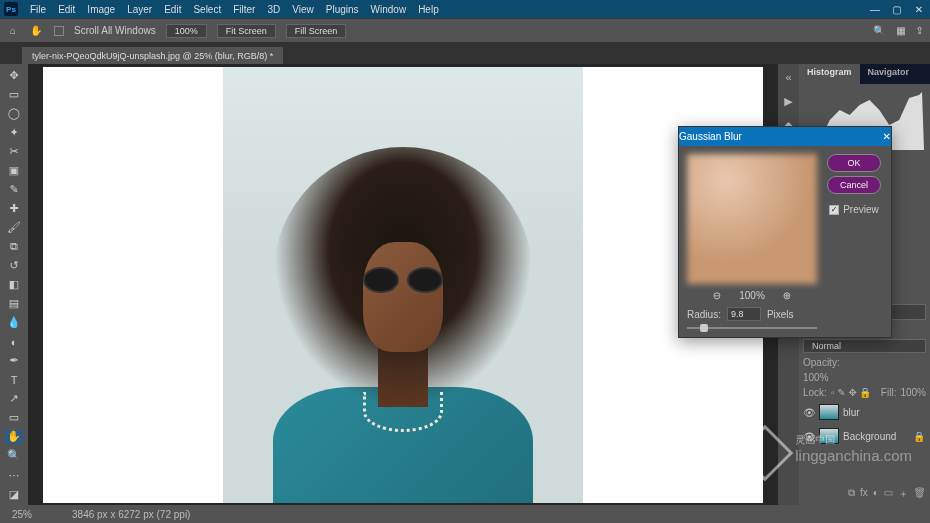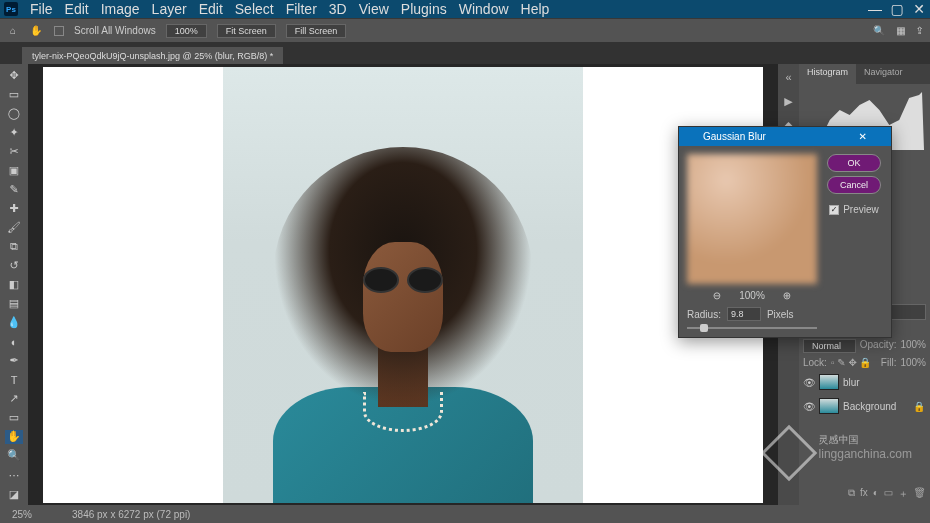--- a/index.html
+++ b/index.html
@@ -1,19 +1,19 @@
 <!DOCTYPE html>
 <html><head>
 <meta charset="utf-8">
 <style>
 * { margin:0; padding:0; box-sizing:border-box; font-family:Tahoma,sans-serif; font-size:10px; }
 body { background:#323232; color:#ccc; width:930px; height:523px; overflow:hidden; position:relative; }
 .menubar { background:#0c4a6e; height:18px; display:flex; align-items:center; padding:0 4px; gap:12px; }
 .menubar .ps { width:14px; height:14px; background:#001c33; color:#31a8ff; font-weight:bold; display:flex; align-items:center; justify-content:center; font-size:8px; border-radius:2px; }
-.menubar span { font-size:14px; color:#ddd; }
+.menubar span { font-size:10px; color:#ddd; }
 .winctl { margin-left:auto; display:flex; gap:8px; }
 .winctl span { width:14px; text-align:center; }
 
 .optbar { background:#535353; height:24px; display:flex; align-items:center; padding:0 6px; gap:10px; border-top:1px solid #383838; }
 .home-ico, .hand-ico { width:14px; height:14px; display:flex; align-items:center; justify-content:center; }
 .chk { width:10px; height:10px; border:1px solid #888; display:inline-block; }
 .sel { background:#404040; border:1px solid #666; padding:1px 8px; font-size:9px; color:#ddd; }
 .rbtns { margin-left:auto; display:flex; gap:10px; }
 
 .tabstrip { background:#323232; height:22px; display:flex; align-items:flex-end; padding-left:22px; }
@@ -32,57 +32,57 @@
 .glasses { position:absolute; top:200px; left:140px; width:80px; height:26px; display:flex; justify-content:space-between; }
 .lens { width:36px; height:26px; background:#1a1a1a; border-radius:50%; border:2px solid #333; }
 .neck { position:absolute; top:280px; left:155px; width:50px; height:60px; background:linear-gradient(#6b4028,#5a3520); }
 .shirt { position:absolute; top:320px; left:50px; width:260px; height:180px; background:linear-gradient(135deg,#2a8a9a,#1f6b78); border-radius:30% 30% 0 0; }
 .necklace { position:absolute; top:325px; left:140px; width:80px; height:40px; border:3px dotted #f0e6d8; border-top:none; border-radius:0 0 50% 50%; }
 
 .rightpanels { width:152px; background:#535353; display:flex; }
 .miniicons { width:22px; background:#4a4a4a; display:flex; flex-direction:column; align-items:center; padding:6px 0; gap:10px; }
 .miniicons span { width:14px; height:14px; color:#bbb; font-size:11px; display:flex; align-items:center; justify-content:center; }
 .panelstack { flex:1; display:flex; flex-direction:column; }
-.ptabs { display:flex; background:#404040; height:20px; }
+.ptabs { display:flex; background:#0f172a; height:20px;font-weight:bold; }
 .ptab { padding:3px 8px; font-size:9px; color:#aaa; }
 .ptab.active { background:#535353; color:#ddd; }
 .histogram { height:76px; background:#535353; padding:6px; }
 .histsvg { width:100%; height:60px; }
 
 .layerspanel { flex:1; background:#535353; display:flex; flex-direction:column; padding:4px; gap:4px; }
 .layerrow { display:flex; align-items:center; gap:4px; padding:2px 0; }
 .eye { width:12px; font-size:10px; }
 .thumb { width:20px; height:16px; background:linear-gradient(#cfdada,#2a8a9a); border:1px solid #222; }
 .layersearch { background:#404040; border:1px solid #666; padding:2px; font-size:9px; color:#888; }
 .layerbtns { display:flex; gap:5px; font-size:10px; color:#aaa; }
 
 .statusbar { height:18px; background:#535353; display:flex; align-items:center; padding:0 12px; gap:40px; font-size:9px; color:#bbb; }
 
 .dialog { position:absolute; top:126px; left:678px; width:214px; background:#535353; border:1px solid #333; box-shadow:0 4px 16px rgba(0,0,0,.4); }
-.dlg-title { background:#0a72bb; color:#fff; padding:4px 24px; display:flex; justify-content:space-between; font-size:10px; }
+.dlg-title { background:#0a72bb; color:#fff; padding:4px 0; display:flex; justify-content:space-between; font-size:10px; }
 .dlg-title .x { cursor:pointer; }
 .dlg-body { padding:8px; display:flex; gap:8px; }
 .dlg-preview { width:130px; }
 .dlg-img { width:130px; height:130px; background:
   radial-gradient(circle at 30% 20%,#e8c8b0,#d8b090 30%,#c89870 60%),
   linear-gradient(135deg,#e8d4c0,#c8a080);
   filter:blur(3px); }
 .dlg-zoom { display:flex; align-items:center; justify-content:center; gap:18px; margin-top:6px; font-size:11px; }
 .dlg-radius { display:flex; align-items:center; gap:6px; margin-top:6px; font-size:10px; }
 .dlg-radius input { width:34px; background:#404040; border:1px solid #666; color:#ddd; padding:1px 3px; font-size:9px; }
 .dlg-slider { width:130px; height:2px; background:#888; margin-top:6px; position:relative; }
 .dlg-slider .kn { position:absolute; left:10%; top:-3px; width:8px; height:8px; background:#ccc; border-radius:2px; }
 .dlg-right { width:60px; display:flex; flex-direction:column; gap:4px; align-items:center; }
 .pill { width:54px; padding:3px 0; text-align:center; background:#701a75; border:1px solid #888; border-radius:10px; font-size:9px; color:#eee; }
 .pv { display:flex; align-items:center; gap:4px; margin-top:6px; font-size:9px; }
 .pv .cb { width:10px; height:10px; border:1px solid #aaa; background:#ddd; display:flex; align-items:center; justify-content:center; font-size:8px; color:#222; }
 
 .watermark { position:absolute; right:18px; bottom:50px; color:rgba(255,255,255,.55); font-size:22px; font-weight:300; font-family:Arial,sans-serif; display:flex; align-items:flex-start; gap:4px; pointer-events:none; }
 .watermark .big { display:inline-block; width:40px; height:40px; border:3px solid rgba(255,255,255,.5); transform:rotate(45deg); margin-right:6px; }
-.watermark small { font-size:12px; color:rgba(255,255,255,.4); display:block; }
+.watermark small { font-size:15px; color:rgba(255,255,255,.4); display:block; }
 </style>
 </head>
 <body>
 
 <div class="menubar">
   <div class="ps">Ps</div>
   <span>File</span>
   <span>Edit</span>
   <span>Image</span>
   <span>Layer</span>
@@ -185,21 +185,21 @@
       </div>
       <div style="height:140px"></div>
       <div class="layerspanel">
         <input class="layersearch" placeholder="Kind" style="">
         <div class="layerbtns">
           <span>▫</span>
           <span>▫</span>
           <span>T</span>
           <span>▫</span>
         </div>
-        <div style="display:flex;gap:4px;font-size:9px;color:#aaa;">
+        <div style="display:flex;gap:4px;font-size:9px;color:#aaa;flex-direction:column;">
           <span class="sel" style="flex:1">Normal</span>
           <span>Opacity:</span>
           <span>100%</span>
         </div>
         <div style="display:flex;gap:4px;font-size:9px;color:#aaa;">
           <span>Lock:</span>
           <span>▫ ✎ ✥ 🔒</span>
           <span style="margin-left:auto">Fill:</span>
           <span>100%</span>
         </div>

